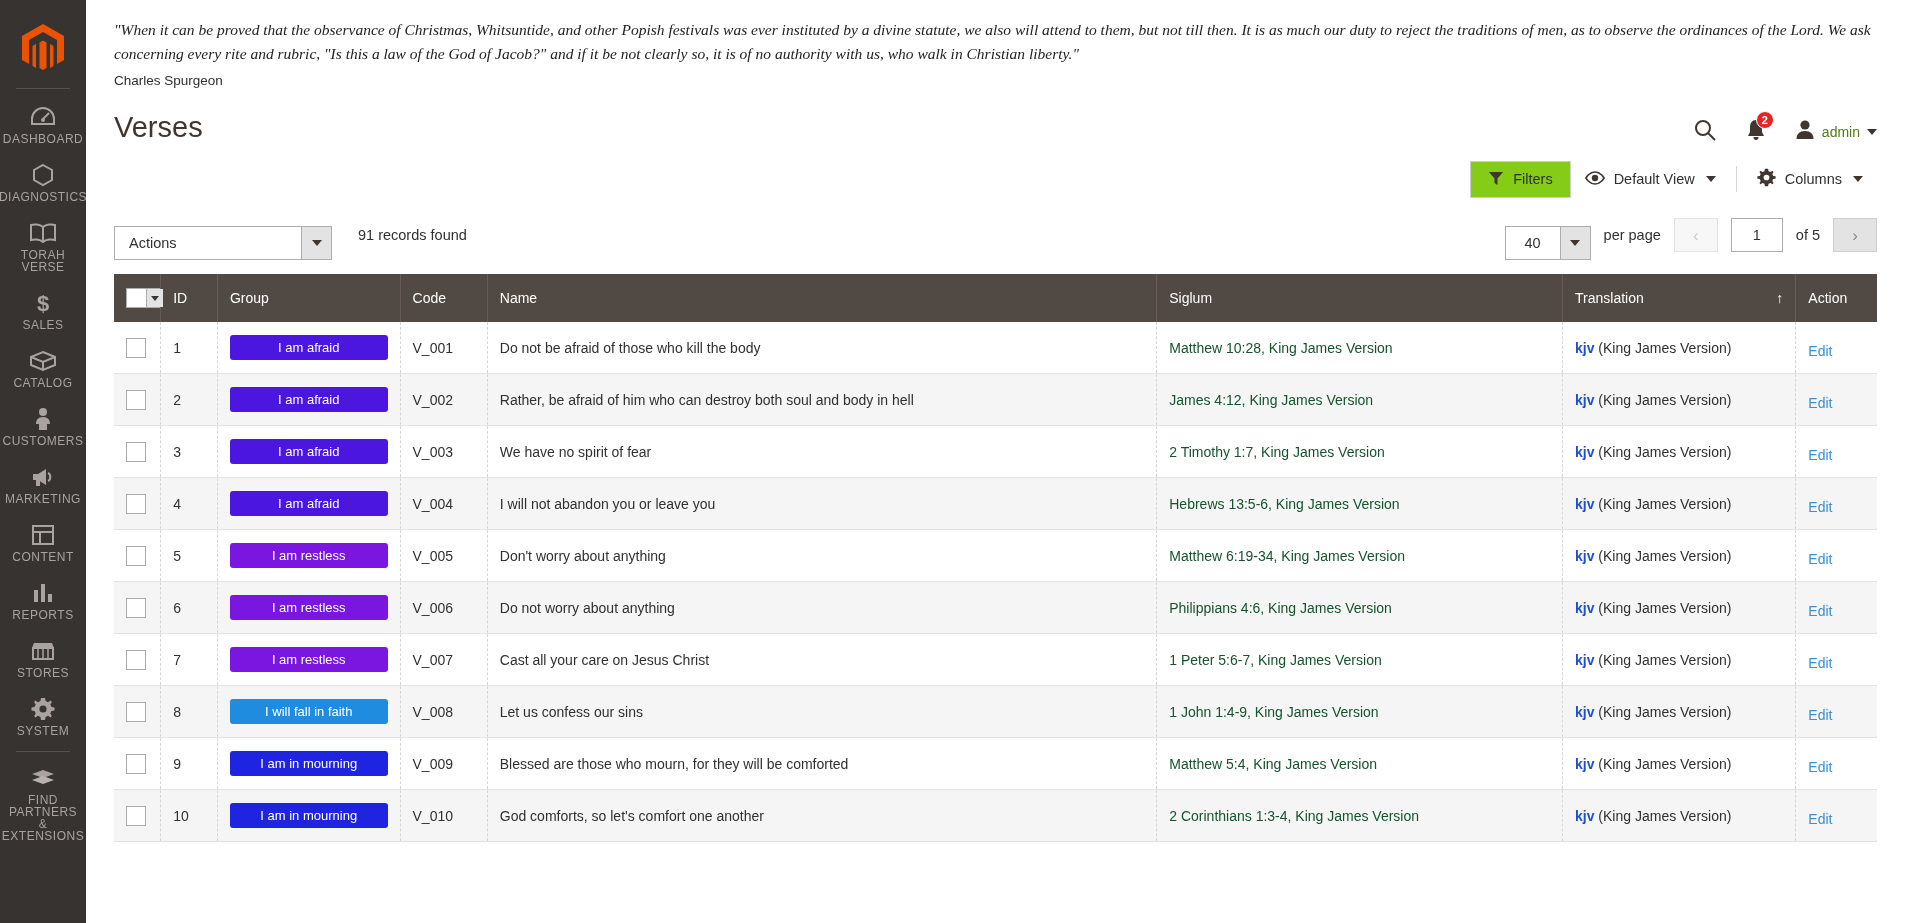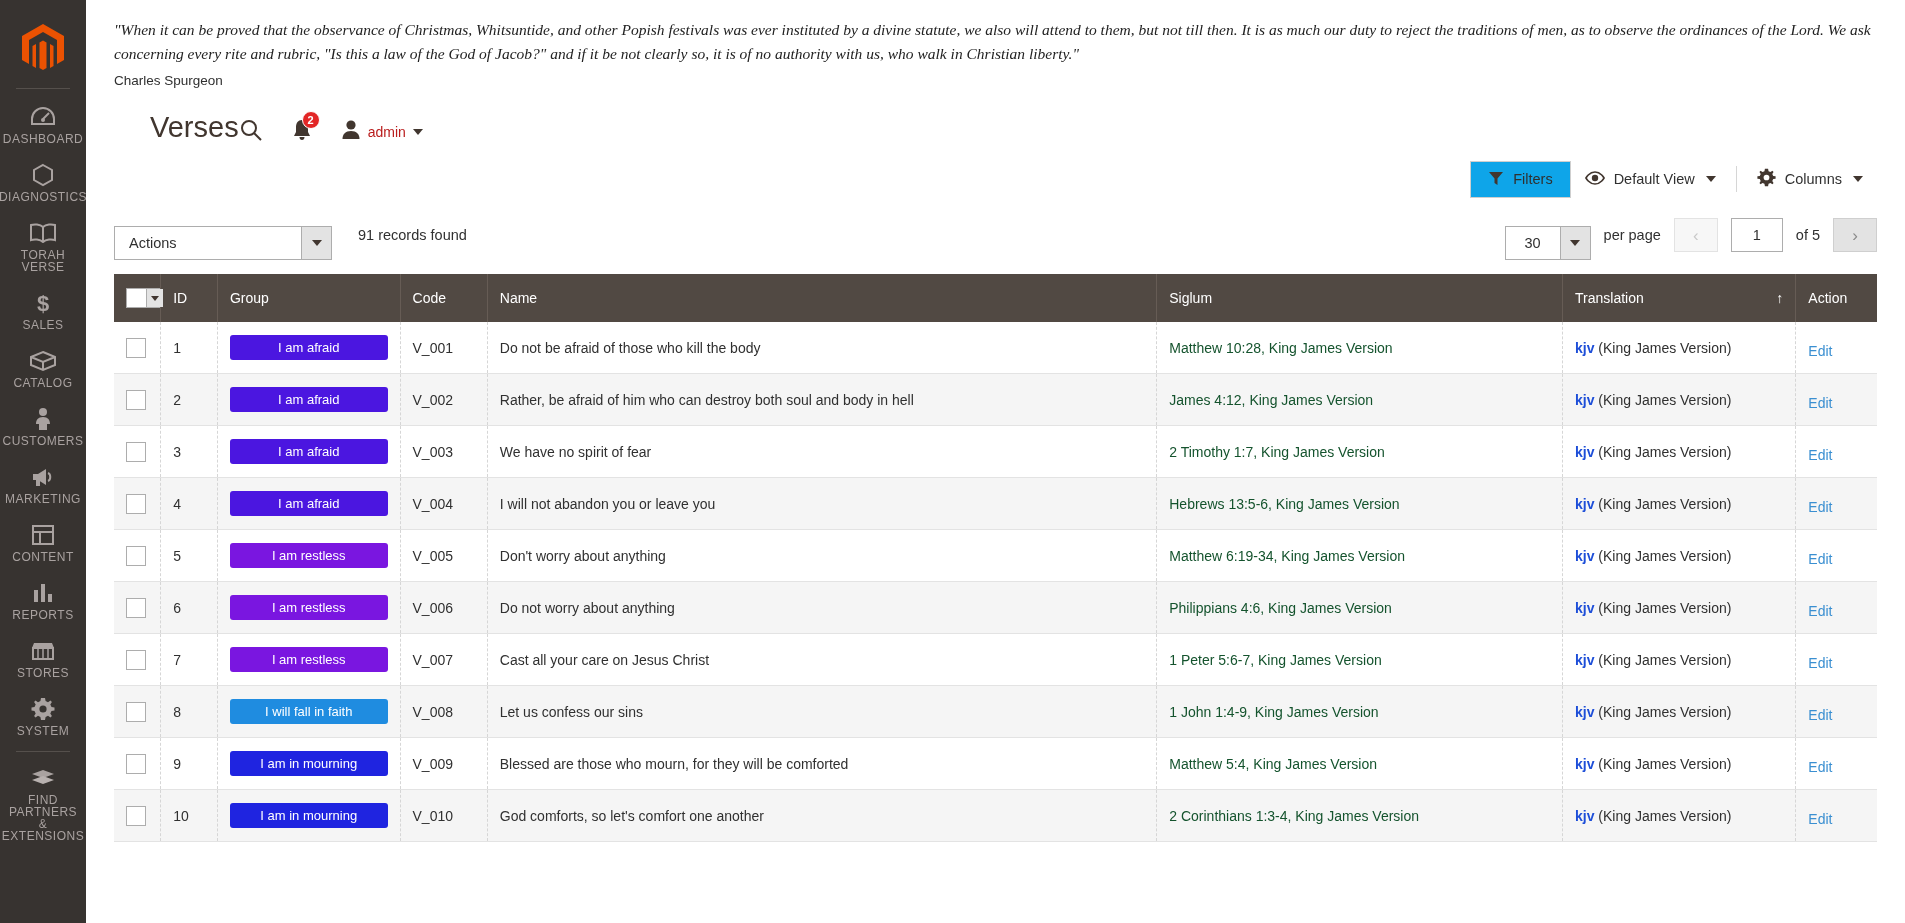--- a/index.html
+++ b/index.html
@@ -42,36 +42,35 @@
   .quote-text {
     font-family: "Liberation Serif", serif;
     font-style: italic; font-size: 15.5px; line-height: 24px; color: #222;
     max-width: 1760px;
   }
   .quote-author { font-size: 13.5px; color: #303030; margin-top: 6px; line-height: 18px; }
   .quote-source { font-size: 13.5px; color: #303030; line-height: 18px; }
 
   
   #page-header {
-    display: flex; align-items: flex-start; justify-content: flex-start;
+    display: flex; align-items: flex-start; justify-content: space-between;
     padding: 16px 28px 0 28px;
-    margin-left: 36px;
   }
   #page-title { font-size: 29px; font-weight: 400; color: #41362f; line-height: 34px; }
   #header-actions { display: flex; align-items: center; gap: 28px; padding-top: 8px; }
   .hdr-btn { display: flex; align-items: center; cursor: pointer; position: relative; }
   .bell-badge {
     position: absolute; top: -7px; left: 11px;
     background: #e22626; color: #fff; font-size: 11px; font-weight: bold;
     border-radius: 9px; min-width: 18px; height: 18px;
     display: flex; align-items: center; justify-content: center; padding: 0 4px;
     border: 1px solid #fff;
   }
   #admin-menu { display: flex; align-items: center; gap: 7px; cursor: pointer; }
-  #admin-name { font-size: 14px; color: #b91c1c; }
+  #admin-name { font-size: 14px; color: #4d7c0f; }
   .caret-dn { width: 0; height: 0; border-left: 5px solid transparent; border-right: 5px solid transparent; border-top: 6px solid #41362f; }
 
   
   #action-band {
     margin: 18px 28px 0 28px; height: 78px;
     background: #f4f4f4; border-bottom: 1px solid #e3e3e3;
     display: flex; align-items: center; justify-content: flex-end;
     padding-right: 2px;
   }
   #add-new-verse {
@@ -81,21 +80,21 @@
     font-family: "Liberation Sans", sans-serif;
   }
 
   
   #grid-toolbar {
     display: flex; align-items: center; justify-content: flex-end;
     padding: 14px 28px 0 28px; gap: 0;
   }
   .tb-filters {
     display: flex; align-items: center; gap: 9px;
-    background: #0ea5e9; border: 1px solid #cfcfcf;
+    background: #84cc16; border: 1px solid #cfcfcf;
     padding: 8px 17px; font-size: 14.5px; color: #303030; cursor: pointer;
   }
   .tb-view, .tb-columns {
     display: flex; align-items: center; gap: 9px;
     padding: 8px 14px; font-size: 14.5px; color: #303030; cursor: pointer;
   }
   .tb-divider { width: 1px; height: 26px; background: #d6d6d6; margin: 0 6px; }
   .tb-caret { width: 0; height: 0; border-left: 5px solid transparent; border-right: 5px solid transparent; border-top: 6px solid #41362f; margin-left: 2px; }
 
   
@@ -405,21 +404,21 @@
         <div class="select-box" id="actions-select">
           <span class="sb-label">Actions</span>
           <span class="sb-arrow">
             <span style="width:0;height:0;border-left:5px solid transparent;border-right:5px solid transparent;border-top:6px solid #41362f;display:block;"></span>
           </span>
         </div>
         <span id="records-found">91 records found</span>
       </div>
       <div id="ma-right">
         <div class="select-box" id="perpage-select">
-          <span class="sb-label">30</span>
+          <span class="sb-label">40</span>
           <span class="sb-arrow">
             <span style="width:0;height:0;border-left:5px solid transparent;border-right:5px solid transparent;border-top:6px solid #41362f;display:block;"></span>
           </span>
         </div>
         <span id="perpage-label">per page</span>
         <div class="pg-btn disabled">
           <span class="chev dim">‹</span>
         </div>
         <input id="page-input" type="text" value="1" style="">
         <span id="page-total">of 5</span>

